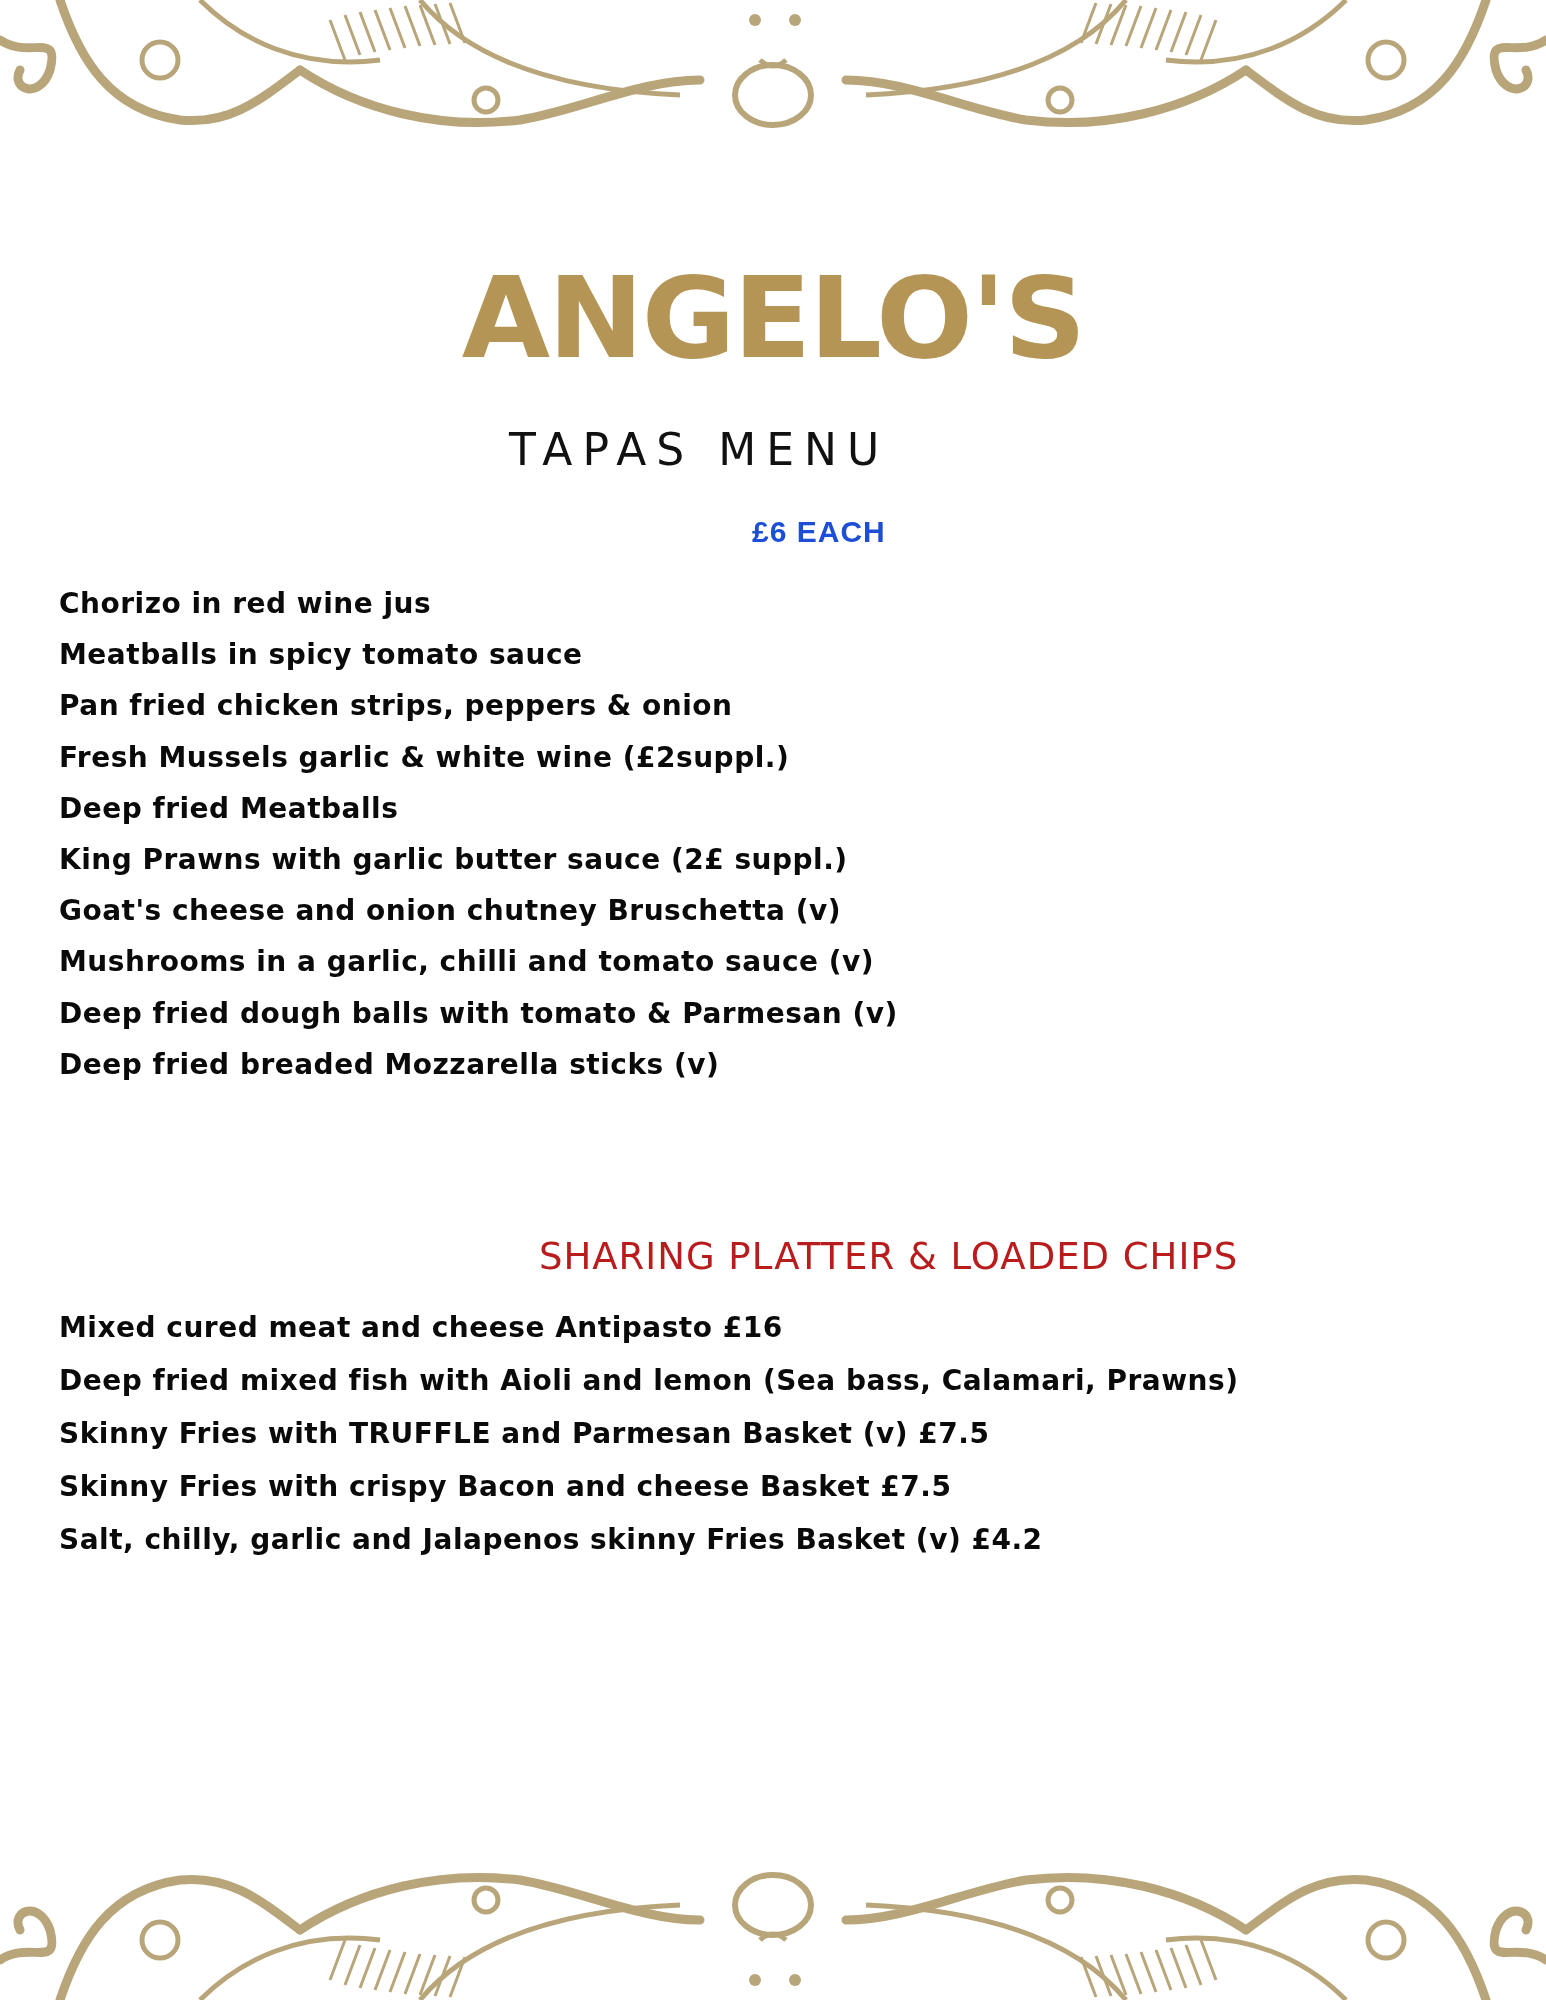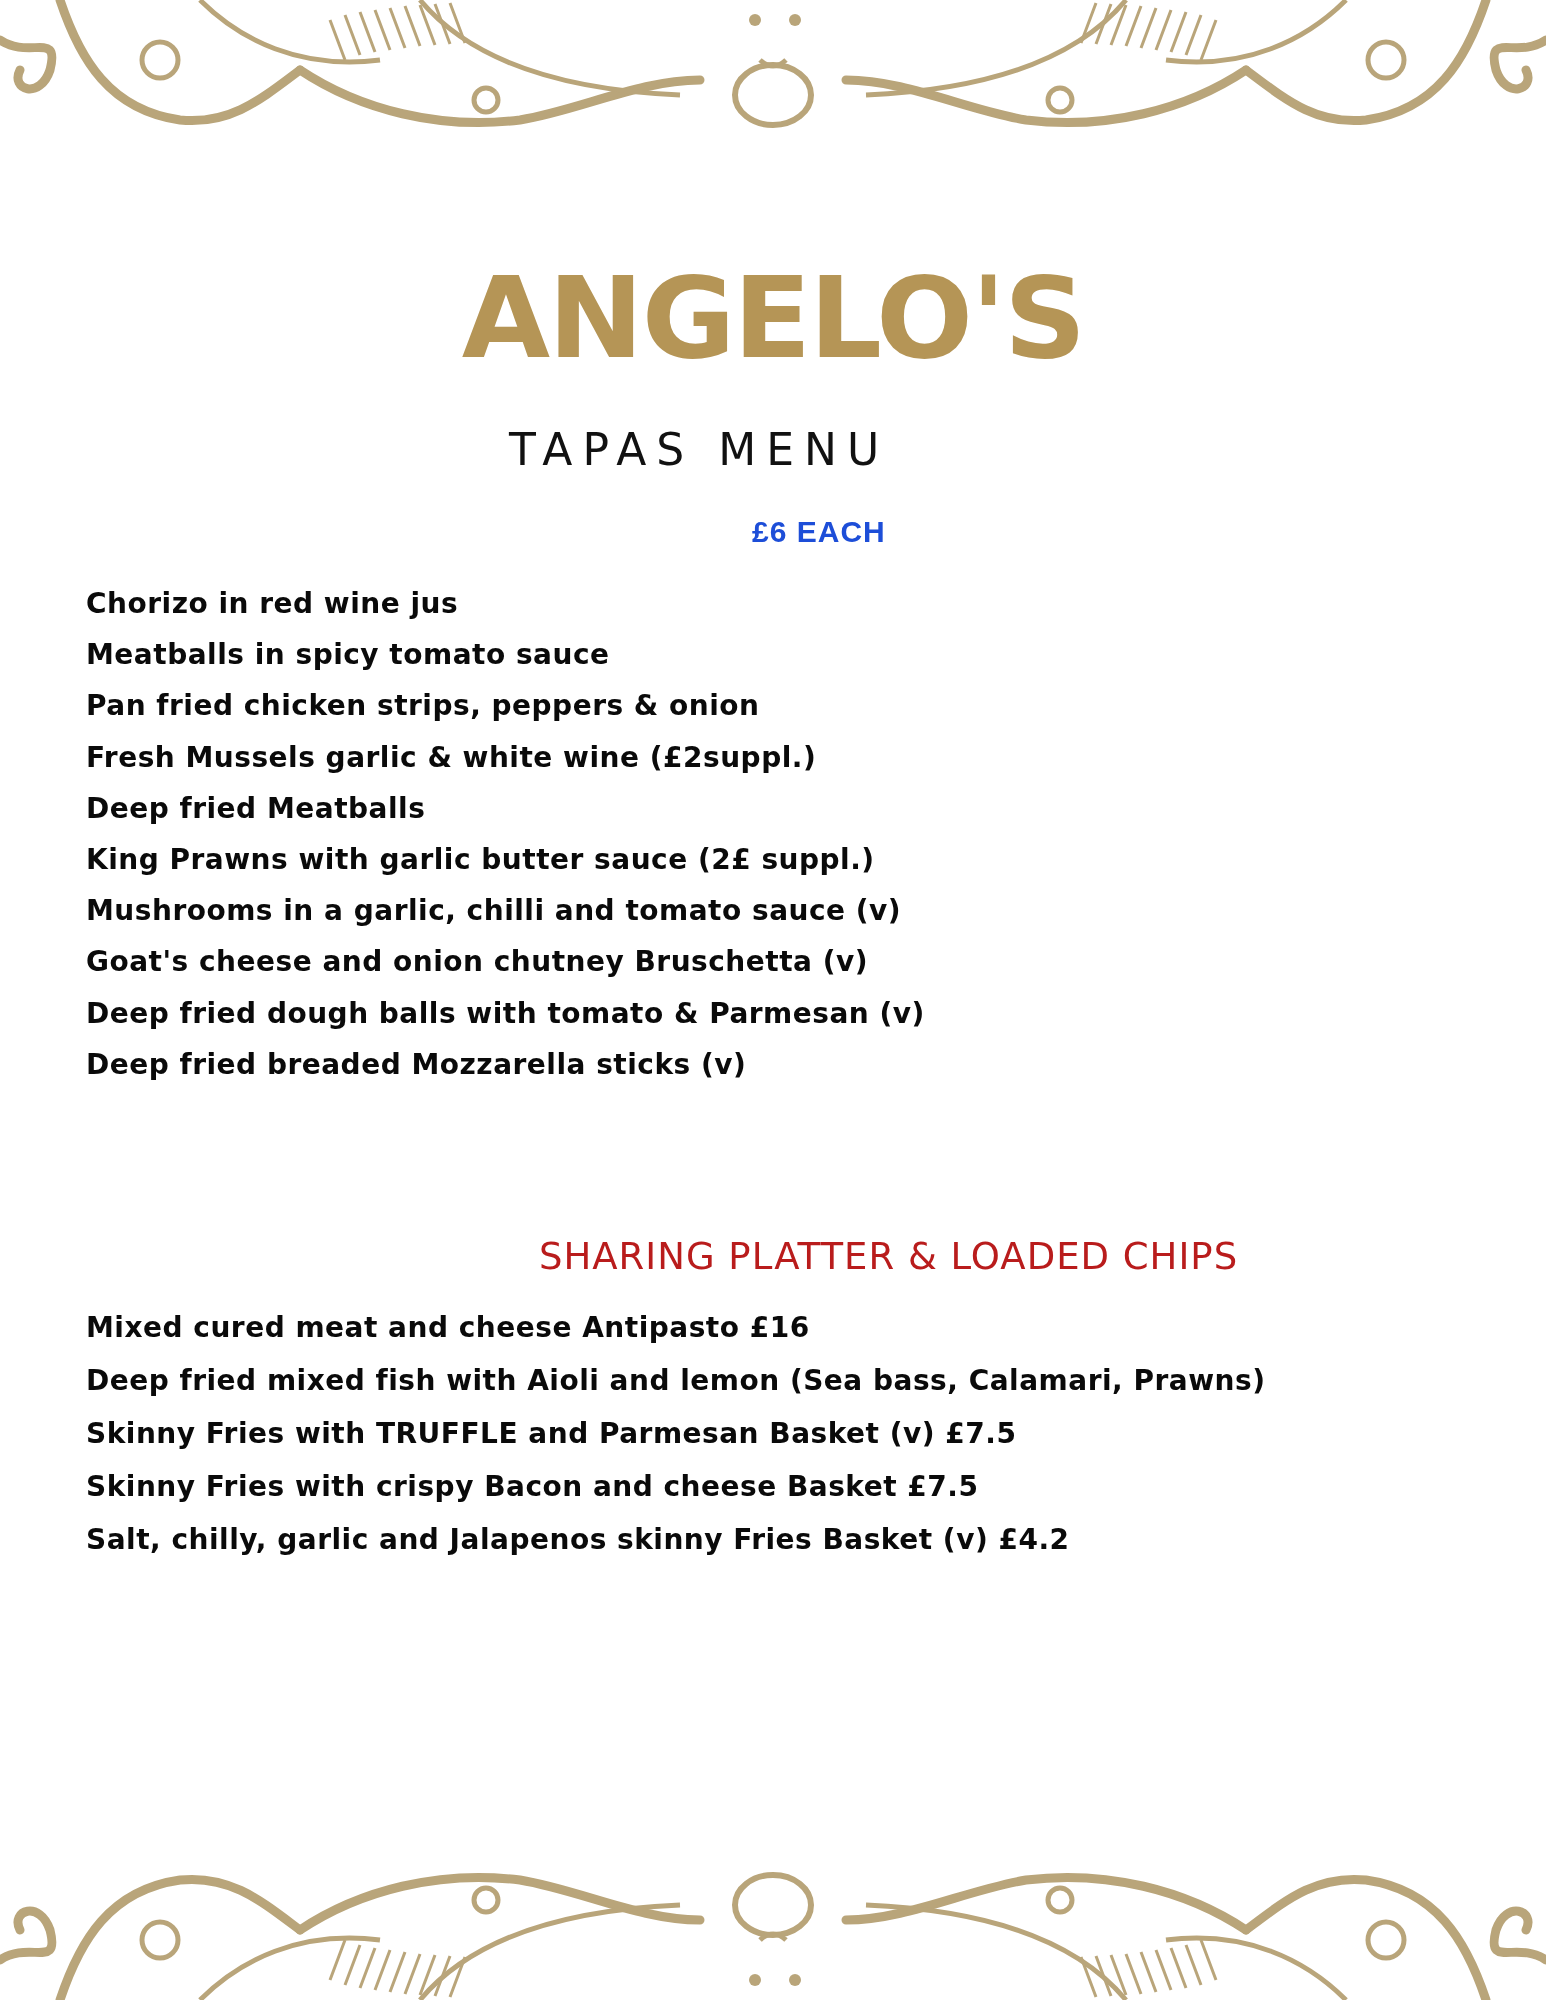--- a/index.html
+++ b/index.html
@@ -7,21 +7,21 @@
   .ornament { position: absolute; left: 0; width: 1546px; height: 135px; }
   .ornament.top { top: 0; }
   .ornament.bottom { bottom: 0; transform: scaleY(-1); }
   .brand { position: absolute; top: 262px; left: 0; width: 1546px; text-align: center;
     font-family: "DejaVu Sans", sans-serif; font-weight: bold; font-size: 112px; letter-spacing: -2px;
     color: #b59556; line-height: 1; transform: scaleX(1.02); }
   .subtitle { position: absolute; top: 428px; left: 0; width: 1398px; text-align: center;
     font-family: "DejaVu Sans", sans-serif; font-size: 44px; letter-spacing: 10px; color: #111; line-height: 1; }
   .price-note { position: absolute; top: 517px; left: 752px;
     font-family: Liberation Sans, sans-serif; font-weight: bold; font-size: 30px; letter-spacing: 1px; color: #1d4ed8; line-height: 1; }
-  .menu-list { position: absolute; left: 86px; list-style: none; margin: 0; padding: 0; }
+  .menu-list { position: absolute; left: 59px; list-style: none; margin: 0; padding: 0; }
   .menu-list li { font-family: "DejaVu Sans", sans-serif; font-weight: bold; font-size: 28px; color: #0a0a0a;
     letter-spacing: 0.5px; line-height: 1; white-space: nowrap; }
   .tapas { top: 590px; }
   .tapas li { height: 51.2px; }
   .section-heading { position: absolute; top: 1238px; left: 539px;
     font-family: "DejaVu Sans", sans-serif; font-weight: normal; font-size: 37px; letter-spacing: 1px; color: #b91c1c; line-height: 1; white-space: nowrap; }
   .sharing { top: 1314px; }
   .sharing li { height: 53px; }
 </style>
 </head>
@@ -62,22 +62,22 @@
 <div class="subtitle">TAPAS MENU</div>
 <div class="price-note">£6 EACH</div>
 
 <ul class="menu-list tapas">
   <li>Chorizo in red wine jus</li>
   <li>Meatballs in spicy tomato sauce</li>
   <li>Pan fried chicken strips, peppers &amp; onion</li>
   <li>Fresh Mussels garlic &amp; white wine (£2suppl.)</li>
   <li>Deep fried Meatballs</li>
   <li>King Prawns with garlic butter sauce (2£ suppl.)</li>
+  <li>Goat's cheese and onion chutney Bruschetta (v)</li>
   <li>Mushrooms in a garlic, chilli and tomato sauce (v)</li>
-  <li>Goat's cheese and onion chutney Bruschetta (v)</li>
   <li>Deep fried dough balls with tomato &amp; Parmesan (v)</li>
   <li>Deep fried breaded Mozzarella sticks (v)</li>
 </ul>
 
 <div class="section-heading">SHARING PLATTER &amp; LOADED CHIPS</div>
 
 <ul class="menu-list sharing">
   <li>Mixed cured meat and cheese Antipasto £16</li>
   <li>Deep fried mixed fish with Aioli and lemon (Sea bass, Calamari, Prawns)</li>
   <li>Skinny Fries with TRUFFLE and Parmesan Basket (v) £7.5</li>

